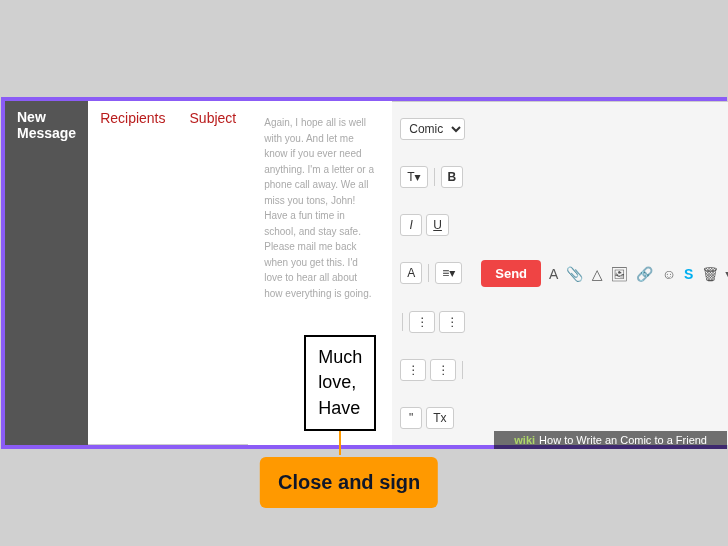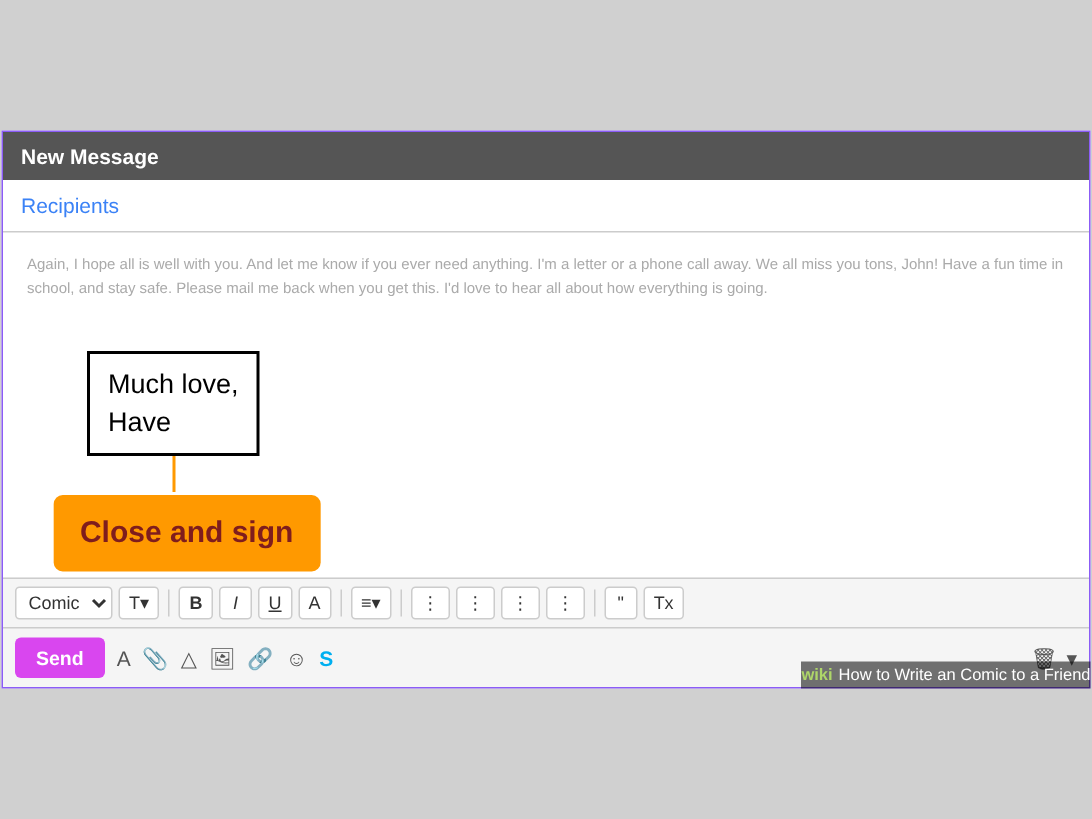--- a/index.html
+++ b/index.html
@@ -10,36 +10,36 @@
       font-family: Arial, sans-serif;
       overflow: hidden;
       display: flex;
       flex-direction: column;
       align-items: center;
       justify-content: center;
     }
     .email-container {
       width: 726px;
       background: #fff;
-      border: 1px solid #8b5cf6;
-      display: flex;
-      flex-direction: column;
+      border: 4px solid #8b5cf6;
+      display: flex;
+      flex-direction: row;
     }
     .title-bar {
       background: #555;
       color: #fff;
       padding: 8px 12px;
       font-size: 14px;
       font-weight: bold;
     }
     .field-row {
       border-bottom: 1px solid #ccc;
       padding: 9px 12px;
       font-size: 14px;
-      color: #3b82f6;
+      color: #b91c1c;
     }
     .body-area {
       min-height: 230px;
       padding: 14px 16px;
       font-size: 14px;
       color: #aaa;
       line-height: 1.55;
       position: relative;
     }
     .body-text {
@@ -69,21 +69,21 @@
       height: 24px;
       background: #f90;
       transform: translateX(-50%);
     }
     .annotation-bubble {
       position: absolute;
       left: 50%;
       top: calc(100% + 26px);
       transform: translateX(-45%);
       background: #f90;
-      color: #7f1d1d;
+      color: #0f172a;
       font-size: 20px;
       font-weight: bold;
       padding: 10px 18px;
       border-radius: 6px;
       white-space: nowrap;
     }
     .toolbar {
       border-top: 1px solid #ccc;
       padding: 5px 8px;
       background: #f5f5f5;
@@ -119,21 +119,21 @@
     }
     .bottom-bar {
       border-top: 1px solid #ccc;
       padding: 6px 8px;
       background: #f5f5f5;
       display: flex;
       align-items: center;
       gap: 8px;
     }
     .send-btn {
-      background: #d946ef;
+      background: #ef4444;
       color: #fff;
       font-size: 13px;
       font-weight: bold;
       padding: 6px 14px;
       border: none;
       border-radius: 4px;
       cursor: pointer;
     }
     .bottom-icon {
       font-size: 14px;
@@ -146,21 +146,21 @@
       align-items: center;
       gap: 6px;
     }
     .wikihow-bar {
       position: absolute;
       bottom: 0;
       right: 0;
       background: rgba(0,0,0,0.55);
       color: #fff;
       font-size: 11px;
-      padding: 3px 0;
+      padding: 3px 20px;
       display: flex;
       align-items: flex-end;
       gap: 4px;
     }
     .wikihow-bar .wiki-logo {
       font-weight: bold;
       color: #aed669;
     }
     .outer-wrapper {
       position: relative;
@@ -173,20 +173,23 @@
   <div class="email-container">
 
     <div class="title-bar">
       <span>New Message</span>
     </div>
 
     <div class="field-row">
       <span>Recipients</span>
     </div>
 
+    <div class="field-row">
+      <span>Subject</span>
+    </div>
 
     <div class="body-area">
       <div class="body-text">Again, I hope all is well with you. And let me know if you ever need anything. I'm a letter or a phone call away. We all miss you tons, John! Have a fun time in school, and stay safe.  Please mail me back when you get this. I'd love to hear all about how everything is going.</div>
 
       
       <div style="margin-top:16px; position:relative; display:inline-block;padding-left:40px;">
         <div class="annotation-wrapper">
           <div class="signature-box">
             <span>Much love,</span><br>
             <span>Have</span>

